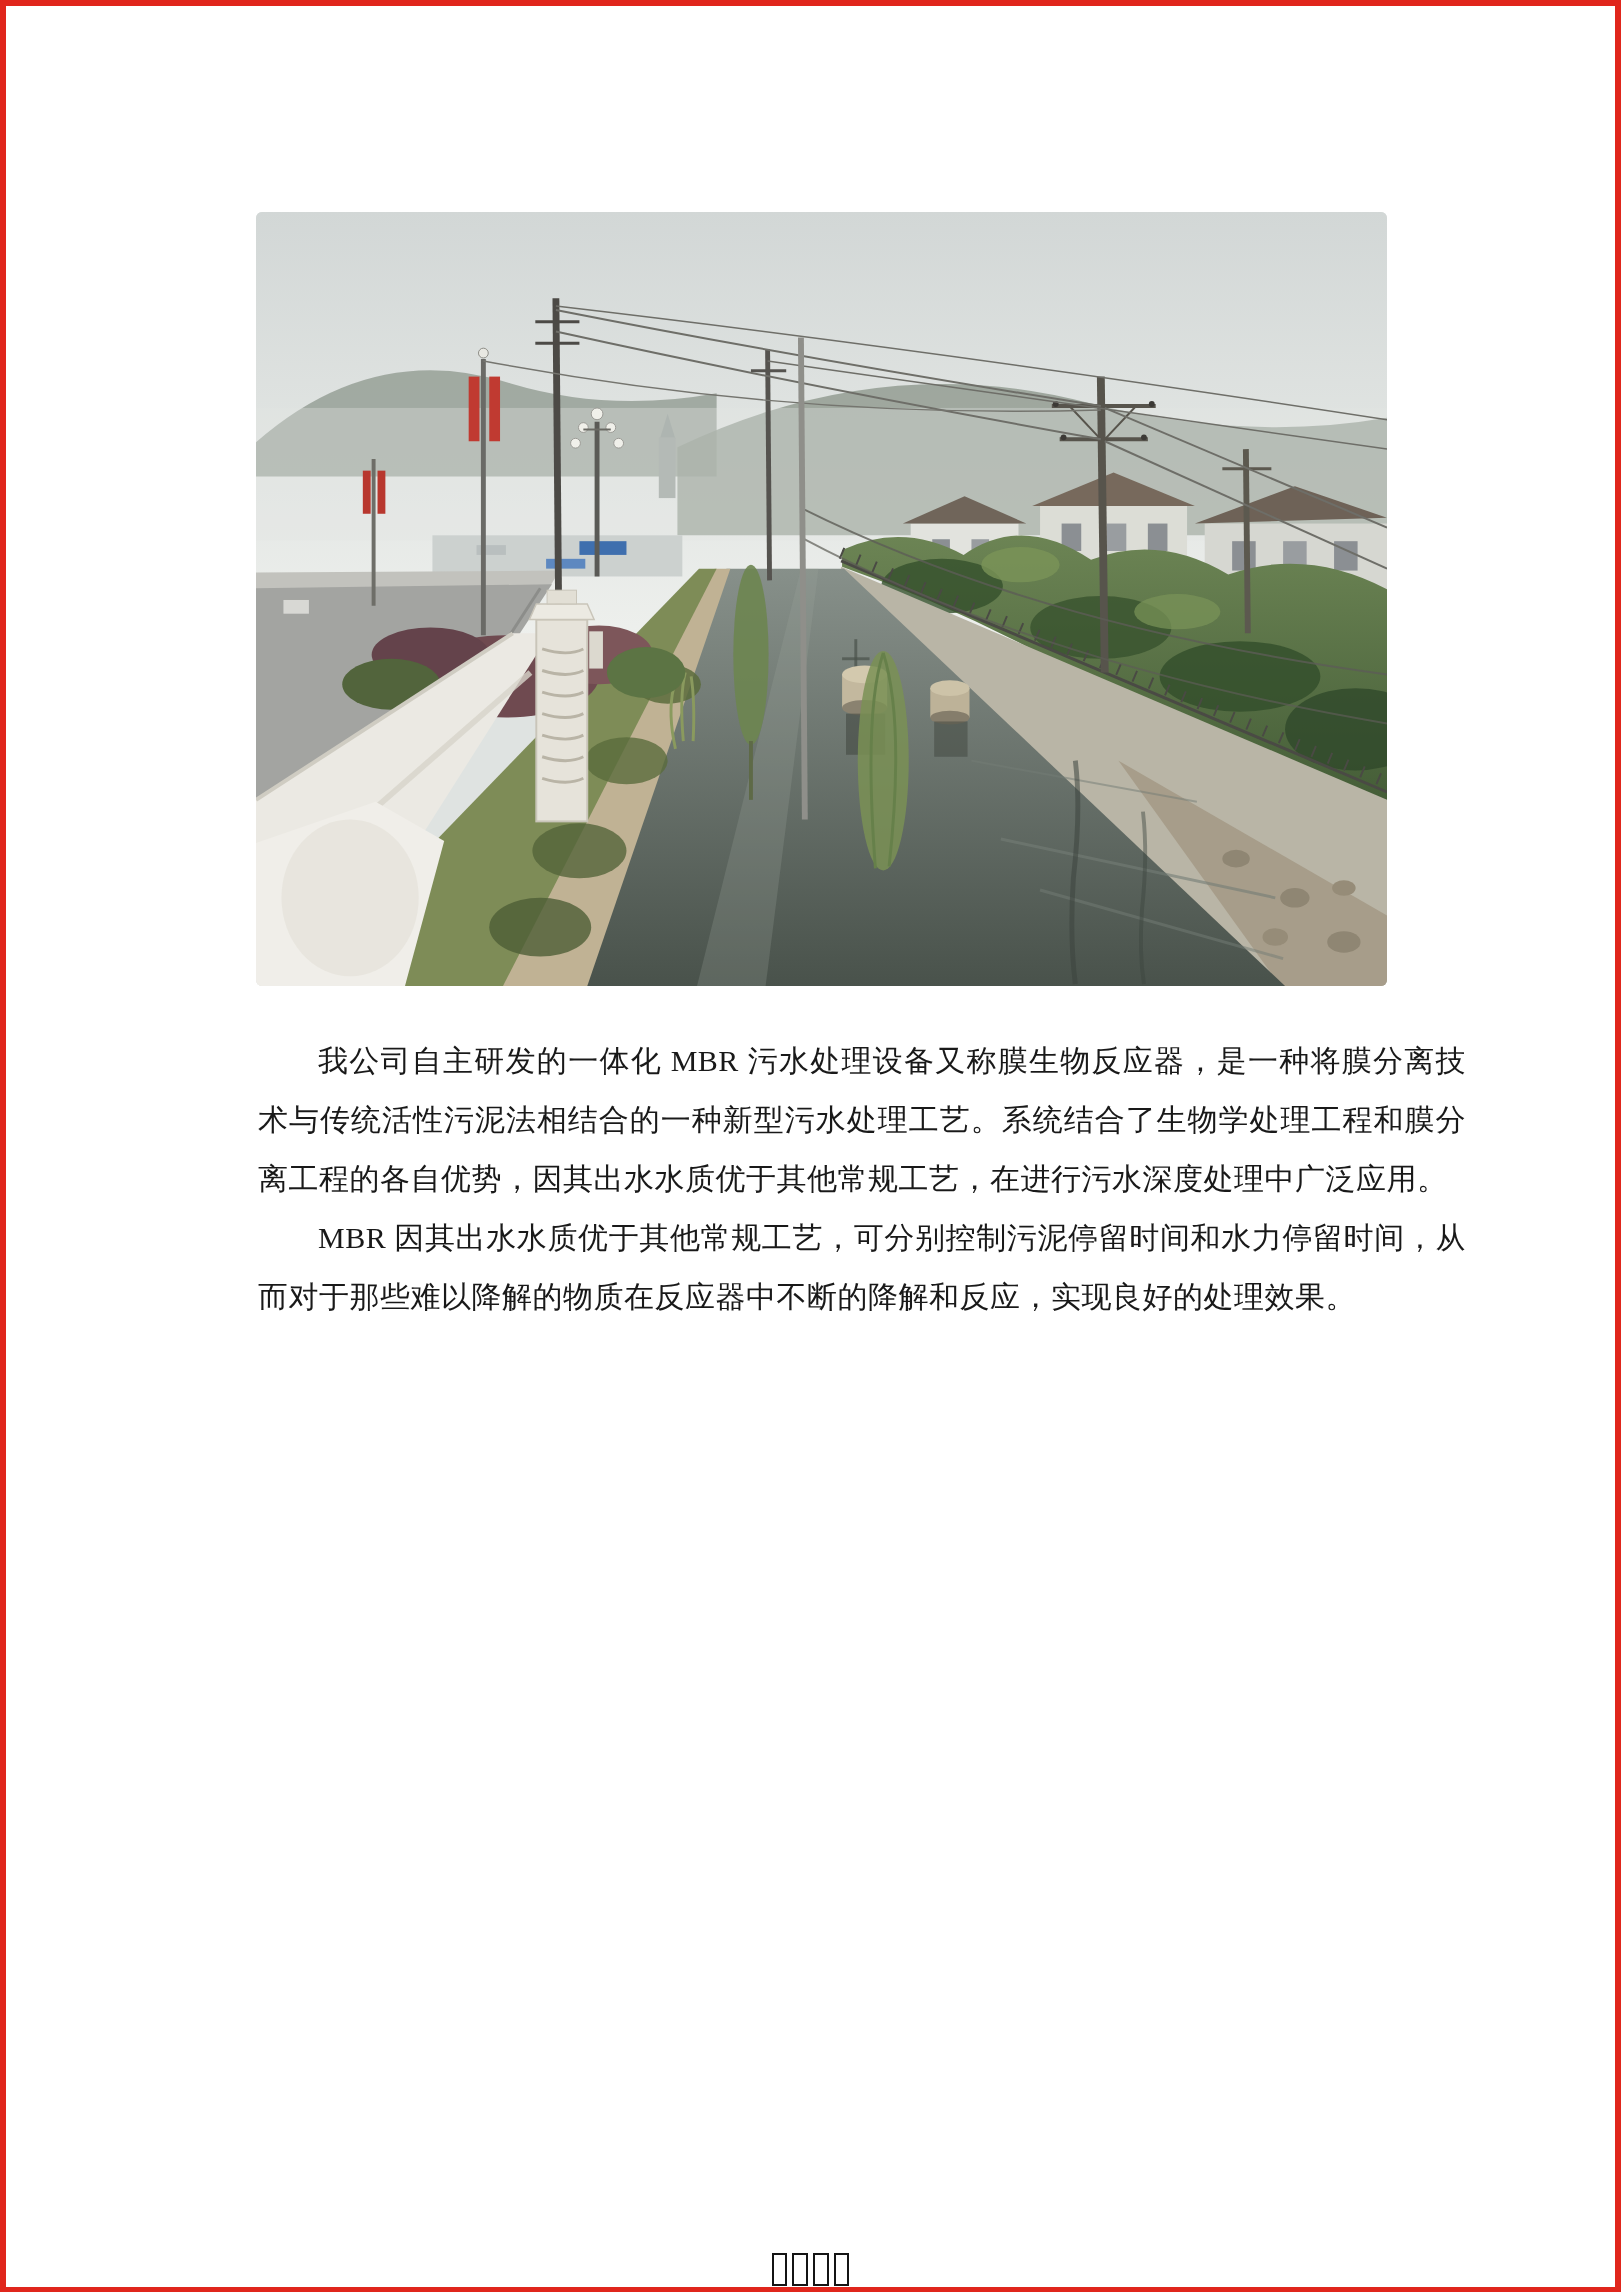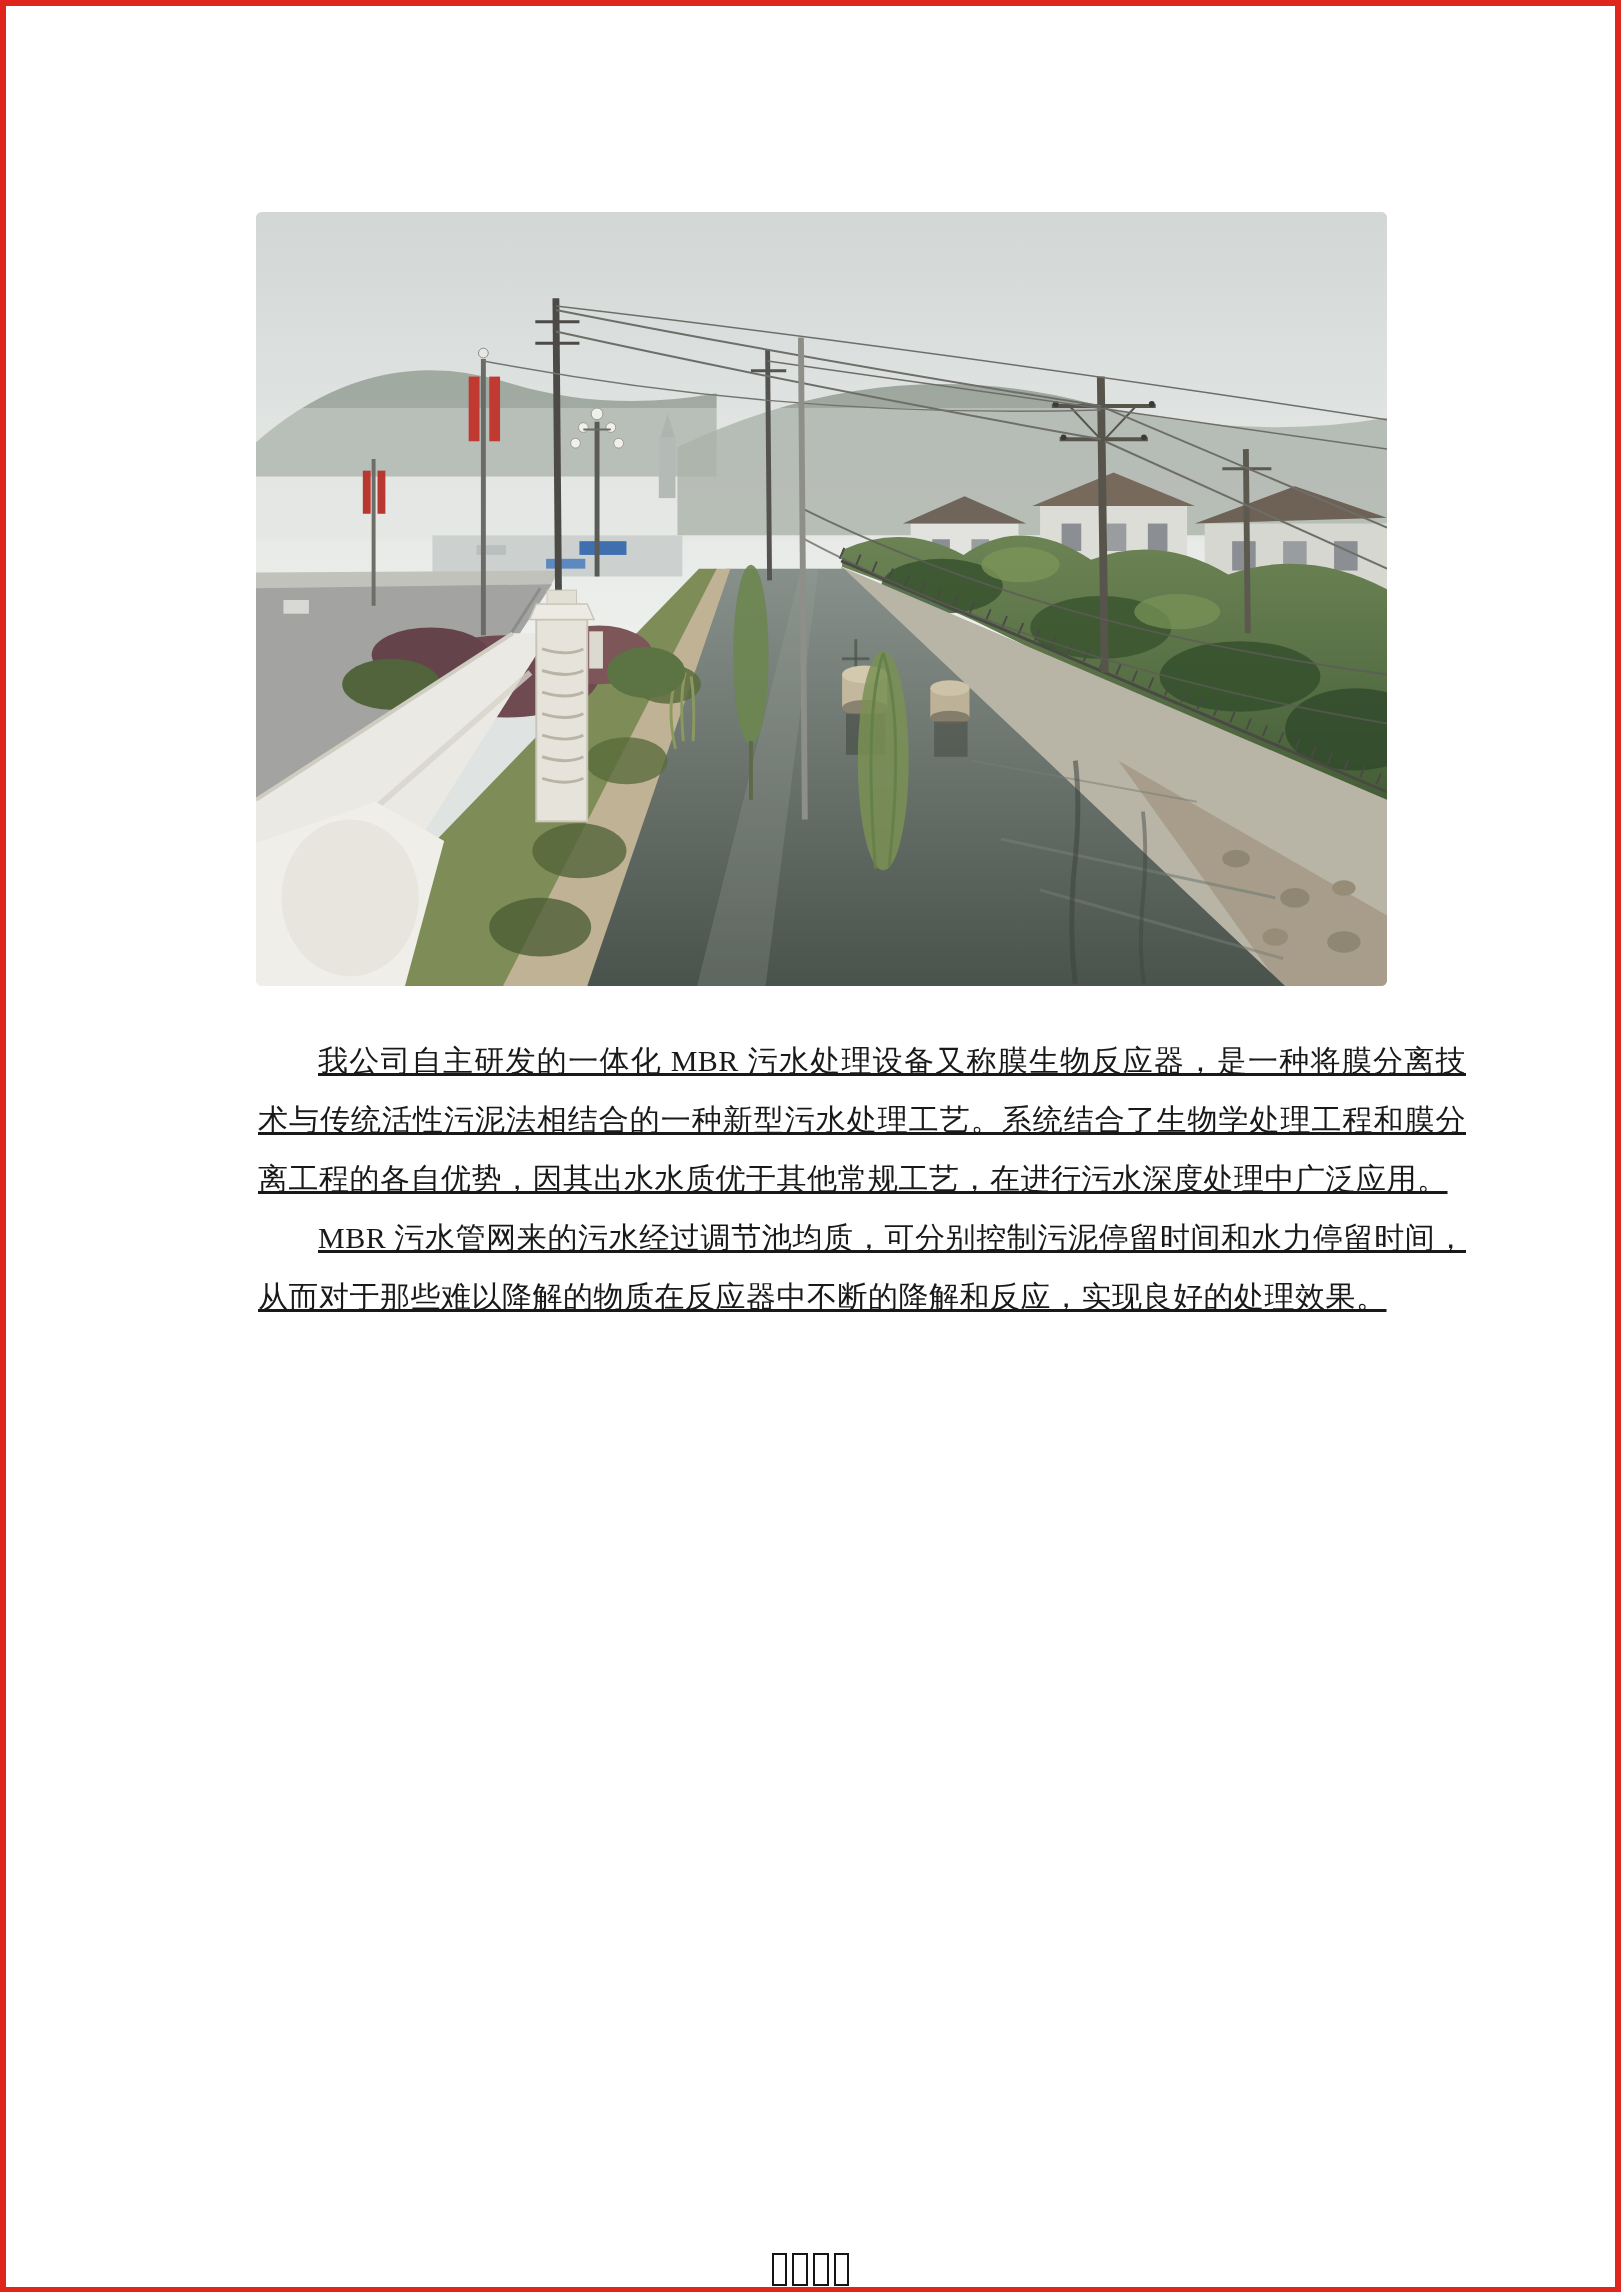--- a/index.html
+++ b/index.html
@@ -15,21 +15,21 @@
     position:absolute; left:250px; top:206px; width:1131px; height:774px;
     margin:0; border-radius:5.9px; overflow:hidden; background:#dfe3e1;
   }
   .photo svg { display:block; width:100%; height:100%; }
   .text-block {
     position:absolute; left:252px; top:1025px; width:1208px;
   }
   .para {
     margin:0; font-size:30px; line-height:59px; color:#191919;
     text-align:justify; text-justify:inter-ideograph;
-    text-indent:2em; letter-spacing:0.5px;text-decoration:underline;
+    text-indent:2em; letter-spacing:0.5px;
   }
   .footer {
     position:absolute; left:0; top:2247px; width:100%;
     display:flex; justify-content:center; align-items:flex-start; gap:4.9px;
   }
   .tofu {
     width:11.8px; height:29px; border:2.9px solid #141414;
     display:inline-block; background:#ffffff; box-sizing:content-box;
   }
 </style>
@@ -199,21 +199,21 @@
         <polygon points="279,416 345,416 338,400 286,400" fill="#eceae2" stroke="#c9c5b9" stroke-width="1.5"></polygon>
         <rect x="297" y="386" width="30" height="14" fill="#e2dfd5" stroke="#c9c5b9"></rect>
         <path d="M292,446 q26,8 42,0 M292,468 q26,8 42,0 M292,490 q26,8 42,0 M292,512 q26,8 42,0 M292,534 q26,8 42,0 M292,556 q26,8 42,0 M292,578 q26,8 42,0" stroke="#b9b4a6" stroke-width="3" fill="none"></path>
       </g>
       <rect x="340" y="428" width="14" height="38" fill="#dcd9cf"></rect>
     </svg>
   </figure>
 
   <div class="text-block">
     <p class="para">我公司自主研发的一体化 MBR 污水处理设备又称膜生物反应器，是一种将膜分离技术与传统活性污泥法相结合的一种新型污水处理工艺。系统结合了生物学处理工程和膜分离工程的各自优势，因其出水水质优于其他常规工艺，在进行污水深度处理中广泛应用。</p>
-    <p class="para">MBR 污水管网来的污水经过调节池均质，可分别控制污泥停留时间和水力停留时间，从而对于那些难以降解的物质在反应器中不断的降解和反应，实现良好的处理效果。</p>
+    <p class="para">MBR 因其出水水质优于其他常规工艺，可分别控制污泥停留时间和水力停留时间，从而对于那些难以降解的物质在反应器中不断的降解和反应，实现良好的处理效果。</p>
   </div>
 
   <div class="footer" id="footer-boxes">
       <span class="tofu"></span>
       <span class="tofu"></span>
       <span class="tofu"></span>
       <span class="tofu"></span>
     </div>
 
 </div>

